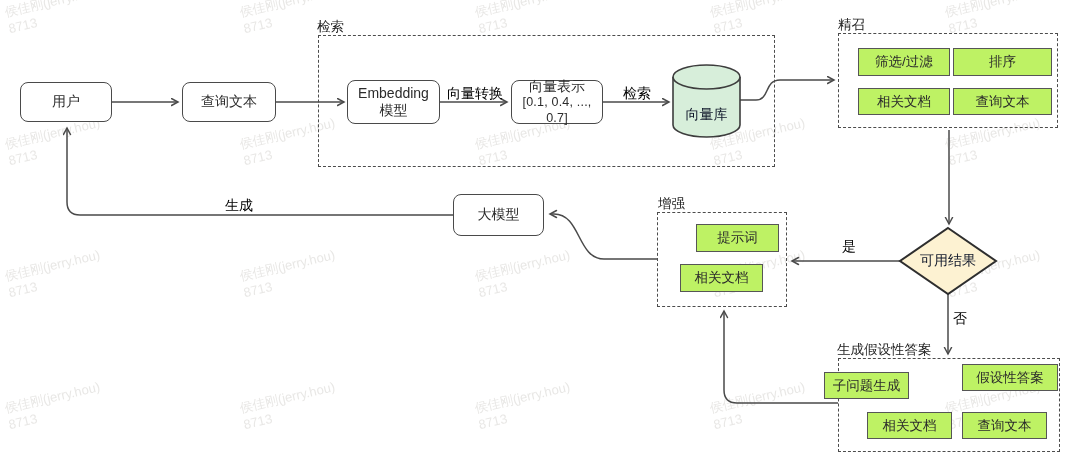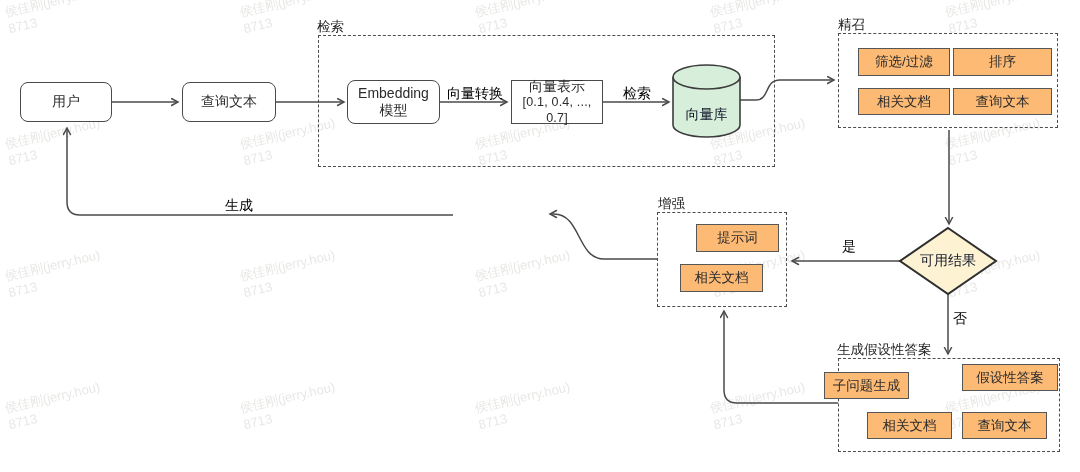--- a/index.html
+++ b/index.html
@@ -14,24 +14,24 @@
     pointer-events:none;user-select:none;
   }
   
   #wires{position:absolute;left:0;top:0;z-index:1;pointer-events:none;}
   
   .box{
     position:absolute;z-index:2;background:#fff;border:1.6px solid #4a4a4a;border-radius:8px;
     display:flex;align-items:center;justify-content:center;text-align:center;
     font-size:14px;line-height:1.25;box-sizing:border-box;padding:2px 4px;
   }
-  .sqbox{border-radius:0;}
+  .sqbox{border-radius:8px;}
   
   .sbox{
-    position:absolute;z-index:3;background:#fdba74;border:1.4px solid #565656;
+    position:absolute;z-index:3;background:#bef264;border:1.4px solid #565656;
     display:flex;align-items:center;justify-content:center;text-align:center;
     font-size:13.5px;box-sizing:border-box;
   }
   
   .dashc{
     position:absolute;z-index:2;border:1.6px dashed #4c4c4c;background:transparent;box-sizing:border-box;
   }
   .clabel{
     position:absolute;z-index:3;font-size:13.5px;color:#222;white-space:nowrap;
   }
@@ -82,20 +82,21 @@
 
   <div class="box" style="left:347px;top:80px;width:93px;height:44px;">Embedding模型</div>
 
   <div class="box sqbox" style="left:511px;top:80px;width:92px;height:44px;flex-direction:column;">
     <div>向量表示</div>
     <div class="v2">[0.1, 0.4, ..., 0.7]</div>
   </div>
 
   <div class="shape-label" style="left:673px;top:103px;width:67px;height:24px;">向量库</div>
 
+  <div class="box" style="left:453px;top:194px;width:91px;height:42px;">大模型</div>
 
   <div class="shape-label" style="left:900px;top:249px;width:96px;height:24px;">可用结果</div>
 
   <div class="dashc" style="left:318px;top:35px;width:457px;height:132px;"></div>
   <div class="clabel" style="left:317px;top:18px;">检索</div>
 
   <div class="dashc" style="left:838px;top:33px;width:220px;height:95px;"></div>
   <div class="clabel" style="left:838px;top:16px;">精召</div>
   <div class="sbox" style="left:858px;top:48px;width:92px;height:28px;">筛选/过滤</div>
   <div class="sbox" style="left:953px;top:48px;width:99px;height:28px;">排序</div>

